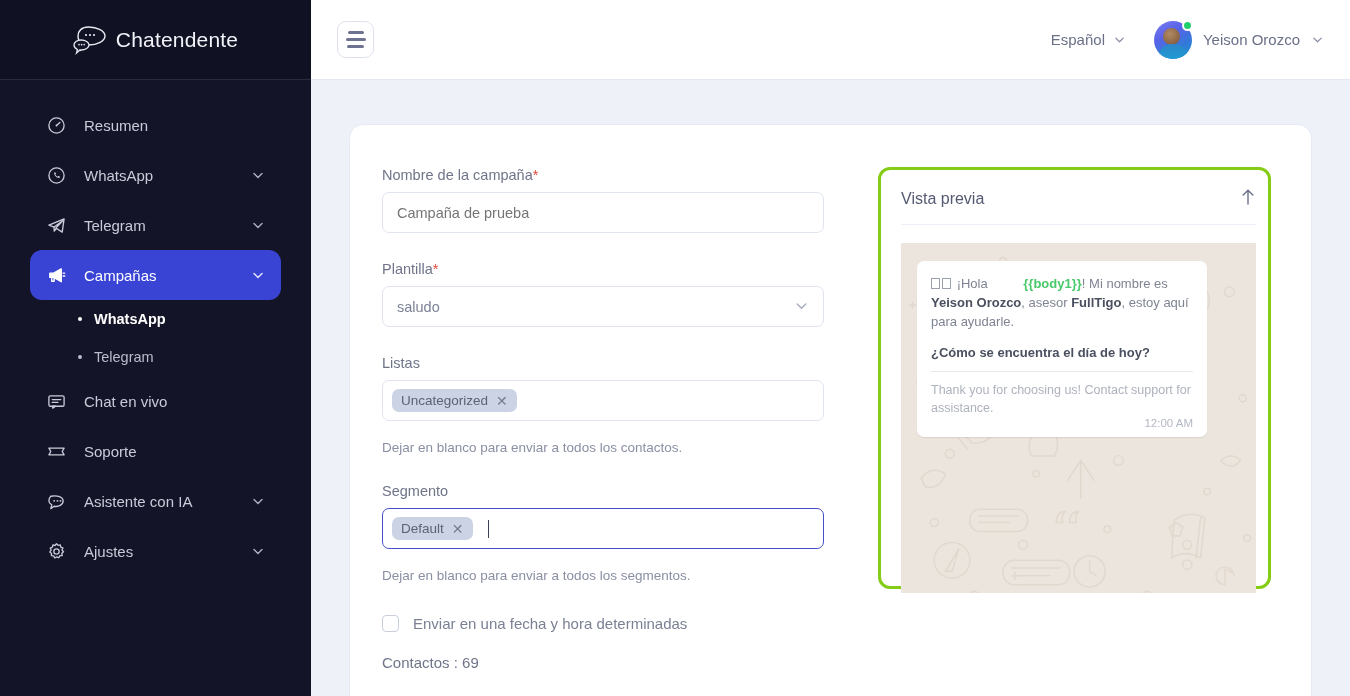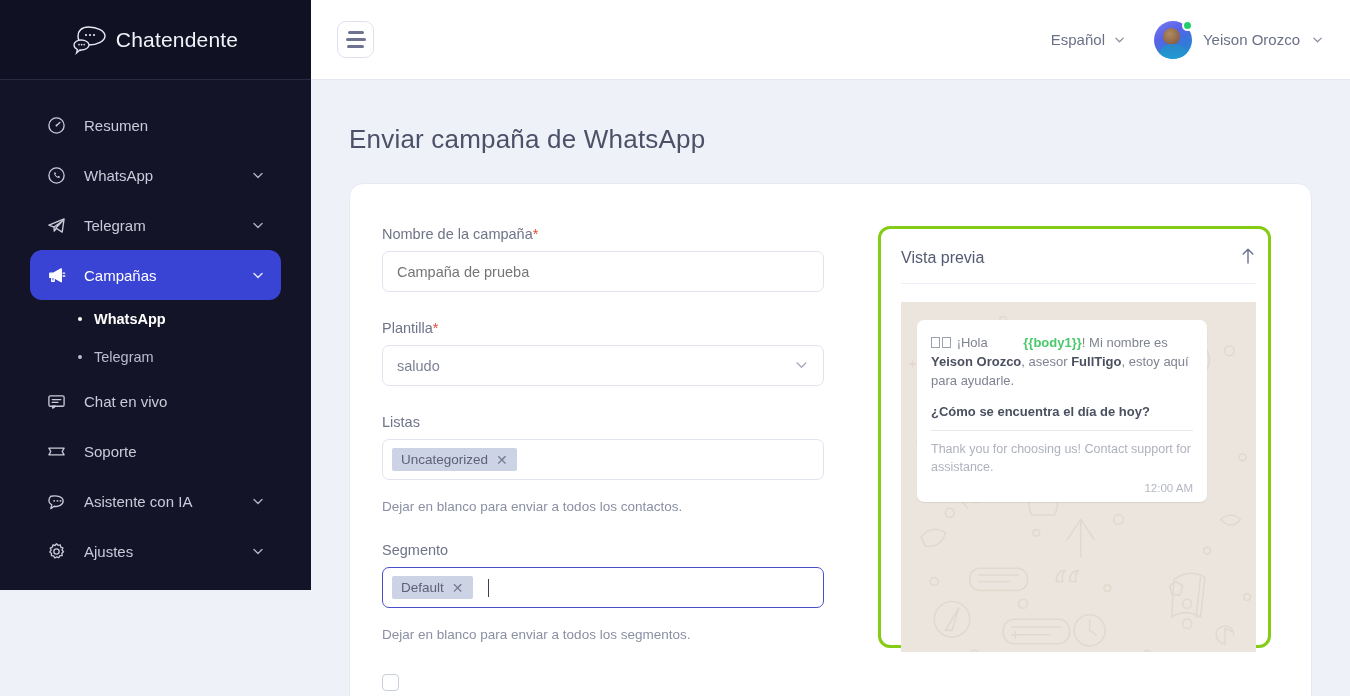--- a/index.html
+++ b/index.html
@@ -6,21 +6,21 @@
   html, body {
     width: 1350px; height: 696px;
     overflow: hidden;
     font-family: "Liberation Sans", sans-serif;
     background: #eef1f8;
   }
   .app { display: flex; width: 1350px; height: 696px; }
 
   
   .sidebar {
-    width: 311px; height: 590px;
+    width: 311px; height: 696px;
     background: #141428;
     flex: 0 0 311px;
     position: relative;
     overflow: hidden;
   }
   .brand {
     height: 80px;
     display: flex; align-items: center; justify-content: center;
     gap: 9px;
     border-bottom: 1px solid #2a2a40;
@@ -134,21 +134,21 @@
   .tagbox {
     width:100%; min-height: 41px;
     border:1px solid #dfe4ef; border-radius:7px;
     display:flex; align-items:center; gap:7px;
     padding: 5px 9px; background:#fff;
   }
   .tagbox.focused { border:1.5px solid #4850c9; }
   .tag {
     display:inline-flex; align-items:center; gap:8px;
     background:#ccd3e4; color:#5d6276;
-    border-radius:2px; padding: 4px 9px; font-size:13.5px;
+    border-radius:7px; padding: 4px 9px; font-size:13.5px;
   }
   .tag .x { color:#777c90; font-size:14px; line-height:1; cursor:pointer; }
   .caret-cursor {
     width:1px; height:18px; background:#3b3f52; margin-left: 8px;
     animation: blink 1.05s step-end infinite;
   }
   @keyframes blink { 50% { opacity: 0; } }
 
   .checkrow { display:flex; align-items:center; gap:14px; margin-top: 4px; }
   .checkbox { width:17px; height:17px; border:1.5px solid #c9cedd; border-radius:4px; background:#fff; flex:0 0 17px; cursor:pointer;}
@@ -185,21 +185,21 @@
     box-shadow: 0 1px 1px rgba(0,0,0,.08);
     max-width: 290px;
   }
   .bubble-body { font-size:13px; line-height:1.45; color:#7f8492; }
   .bubble-body b { color:#4b5060; font-weight:700; }
   .var { color:#49c96b; font-weight:600;margin-left:32px; }
   .tofu { display:inline-block; width:9px; height:11px; border:1px solid #9aa0ad; margin-right:2px; vertical-align:-1px; }
   .bubble-q { font-size:13px; color:#4b5060; font-weight:700; margin-top:13px; }
   .bubble-sep { height:1px; background:#e8e8e8; margin: 11px 0 9px 0; }
   .bubble-foot { font-size:12.5px; line-height:1.45; color:#aeb2bd; }
-  .bubble-time { text-align:right; font-size:11.5px; color:#b4b8c2; margin-top:6px; }
+  .bubble-time { text-align:right; font-size:11.5px; color:#b4b8c2; }
   .cut-text { margin-top: 12px; font-size:15px; color:#6f7489; height: 10px; overflow:hidden; }
 </style>
 </head>
 <body>
 
 <div class="app">
 
   <aside class="sidebar">
 
     <div class="brand">
@@ -373,21 +373,20 @@
         <span class="user-name">Yeison Orozco</span>
         <span>
           <svg class="caret-sm" viewBox="0 0 14 14" fill="none" stroke="#8b90a6" stroke-width="1.4" stroke-linecap="round">
               <path d="M3 5.5 L7 9.5 L11 5.5"></path>
             </svg>
         </span>
       </div>
     </header>
 
     <div class="content">
-      <h1 class="page-title">Enviar campaña de WhatsApp</h1>
 
       <div class="card">
 
         <div class="col-left">
 
           <div class="field-label">
             <span>Nombre de la campaña</span><span class="req">*</span>
           </div>
           <input class="input" type="text" placeholder="Campaña de prueba" style="">
 
@@ -425,20 +424,21 @@
               <span class="x">✕</span>
             </span>
             <span class="caret-cursor"></span>
           </div>
           <div class="hint">Dejar en blanco para enviar a todos los segmentos.</div>
 
           <div class="gap-lg"></div>
 
           <div class="checkrow">
             <span class="checkbox"></span>
+            <span class="checkrow-label">Enviar en una fecha y hora determinadas</span>
           </div>
 
           <div class="contacts">Contactos : 69</div>
         </div>
 
         <div class="col-right">
           <div class="preview">
             <div class="preview-head">
               <span class="preview-title">Vista previa</span>
               <span>

